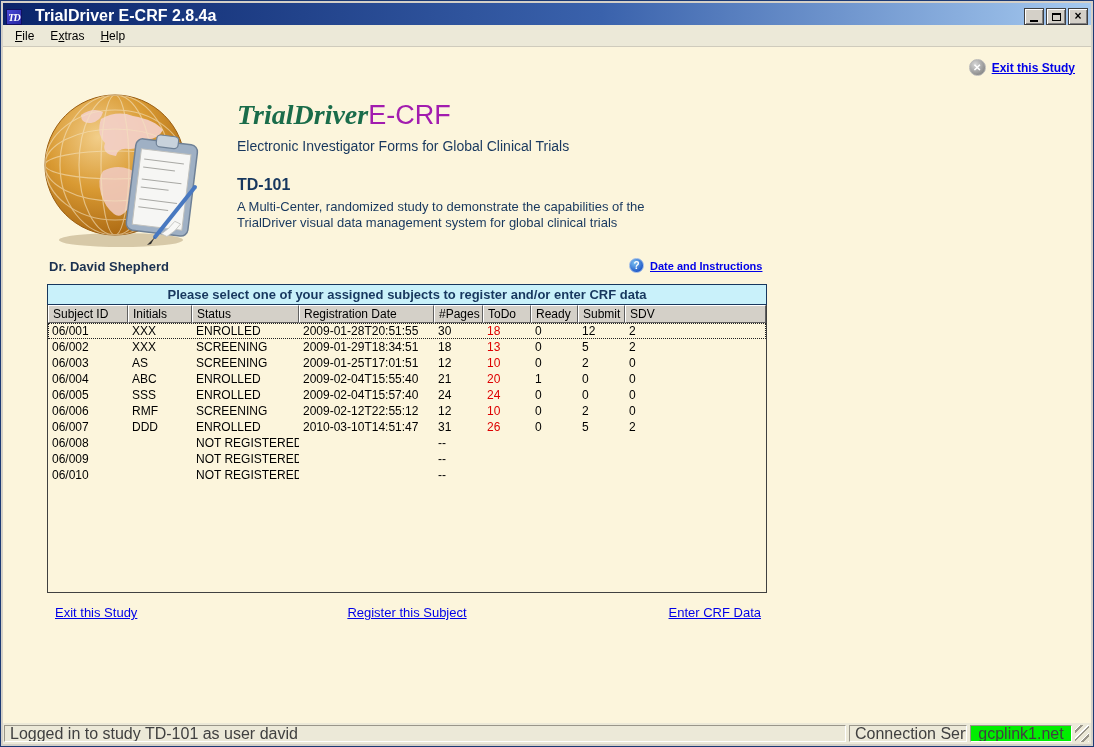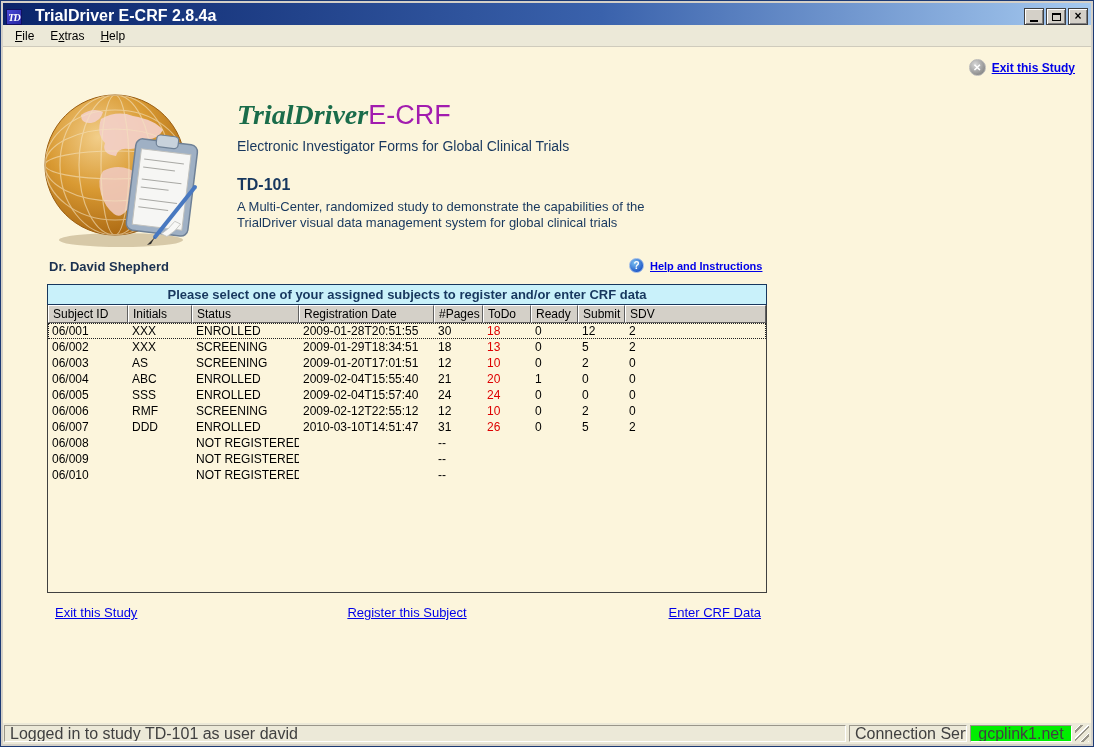--- a/index.html
+++ b/index.html
@@ -264,21 +264,21 @@
       </div>
       <div class="tagline">Electronic Investigator Forms for Global Clinical Trials</div>
       <div class="study-code">TD-101</div>
       <div class="study-desc">A Multi-Center, randomized study to demonstrate the capabilities of the TrialDriver visual data management system for global clinical trials</div>
     </div>
 
     <div class="investigator">Dr. David Shepherd</div>
 
     <div class="help-link">
       <span class="circle-q">?</span>
-      <a>Help and Instructions</a>
+      <a>Date and Instructions</a>
     </div>
 
     <div class="subject-table">
       <div class="tbl-caption">Please select one of your assigned subjects to register and/or enter CRF data</div>
       <div class="tbl-body">
         <div class="hdr-row" id="tbl-header">
             <div class="hdr-cell col-0">Subject ID</div>
             <div class="hdr-cell col-1">Initials</div>
             <div class="hdr-cell col-2">Status</div>
             <div class="hdr-cell col-3">Registration Date</div>
@@ -308,21 +308,21 @@
               <div class="cell col-4">18</div>
               <div class="cell col-5 todo">13</div>
               <div class="cell col-6">0</div>
               <div class="cell col-7">5</div>
               <div class="cell col-8">2</div>
             </div>
             <div class="data-row">
               <div class="cell col-0">06/003</div>
               <div class="cell col-1">AS</div>
               <div class="cell col-2">SCREENING</div>
-              <div class="cell col-3">2009-01-20T17:01:51</div>
+              <div class="cell col-3">2009-01-25T17:01:51</div>
               <div class="cell col-4">12</div>
               <div class="cell col-5 todo">10</div>
               <div class="cell col-6">0</div>
               <div class="cell col-7">2</div>
               <div class="cell col-8">0</div>
             </div>
             <div class="data-row">
               <div class="cell col-0">06/004</div>
               <div class="cell col-1">ABC</div>
               <div class="cell col-2">ENROLLED</div>

